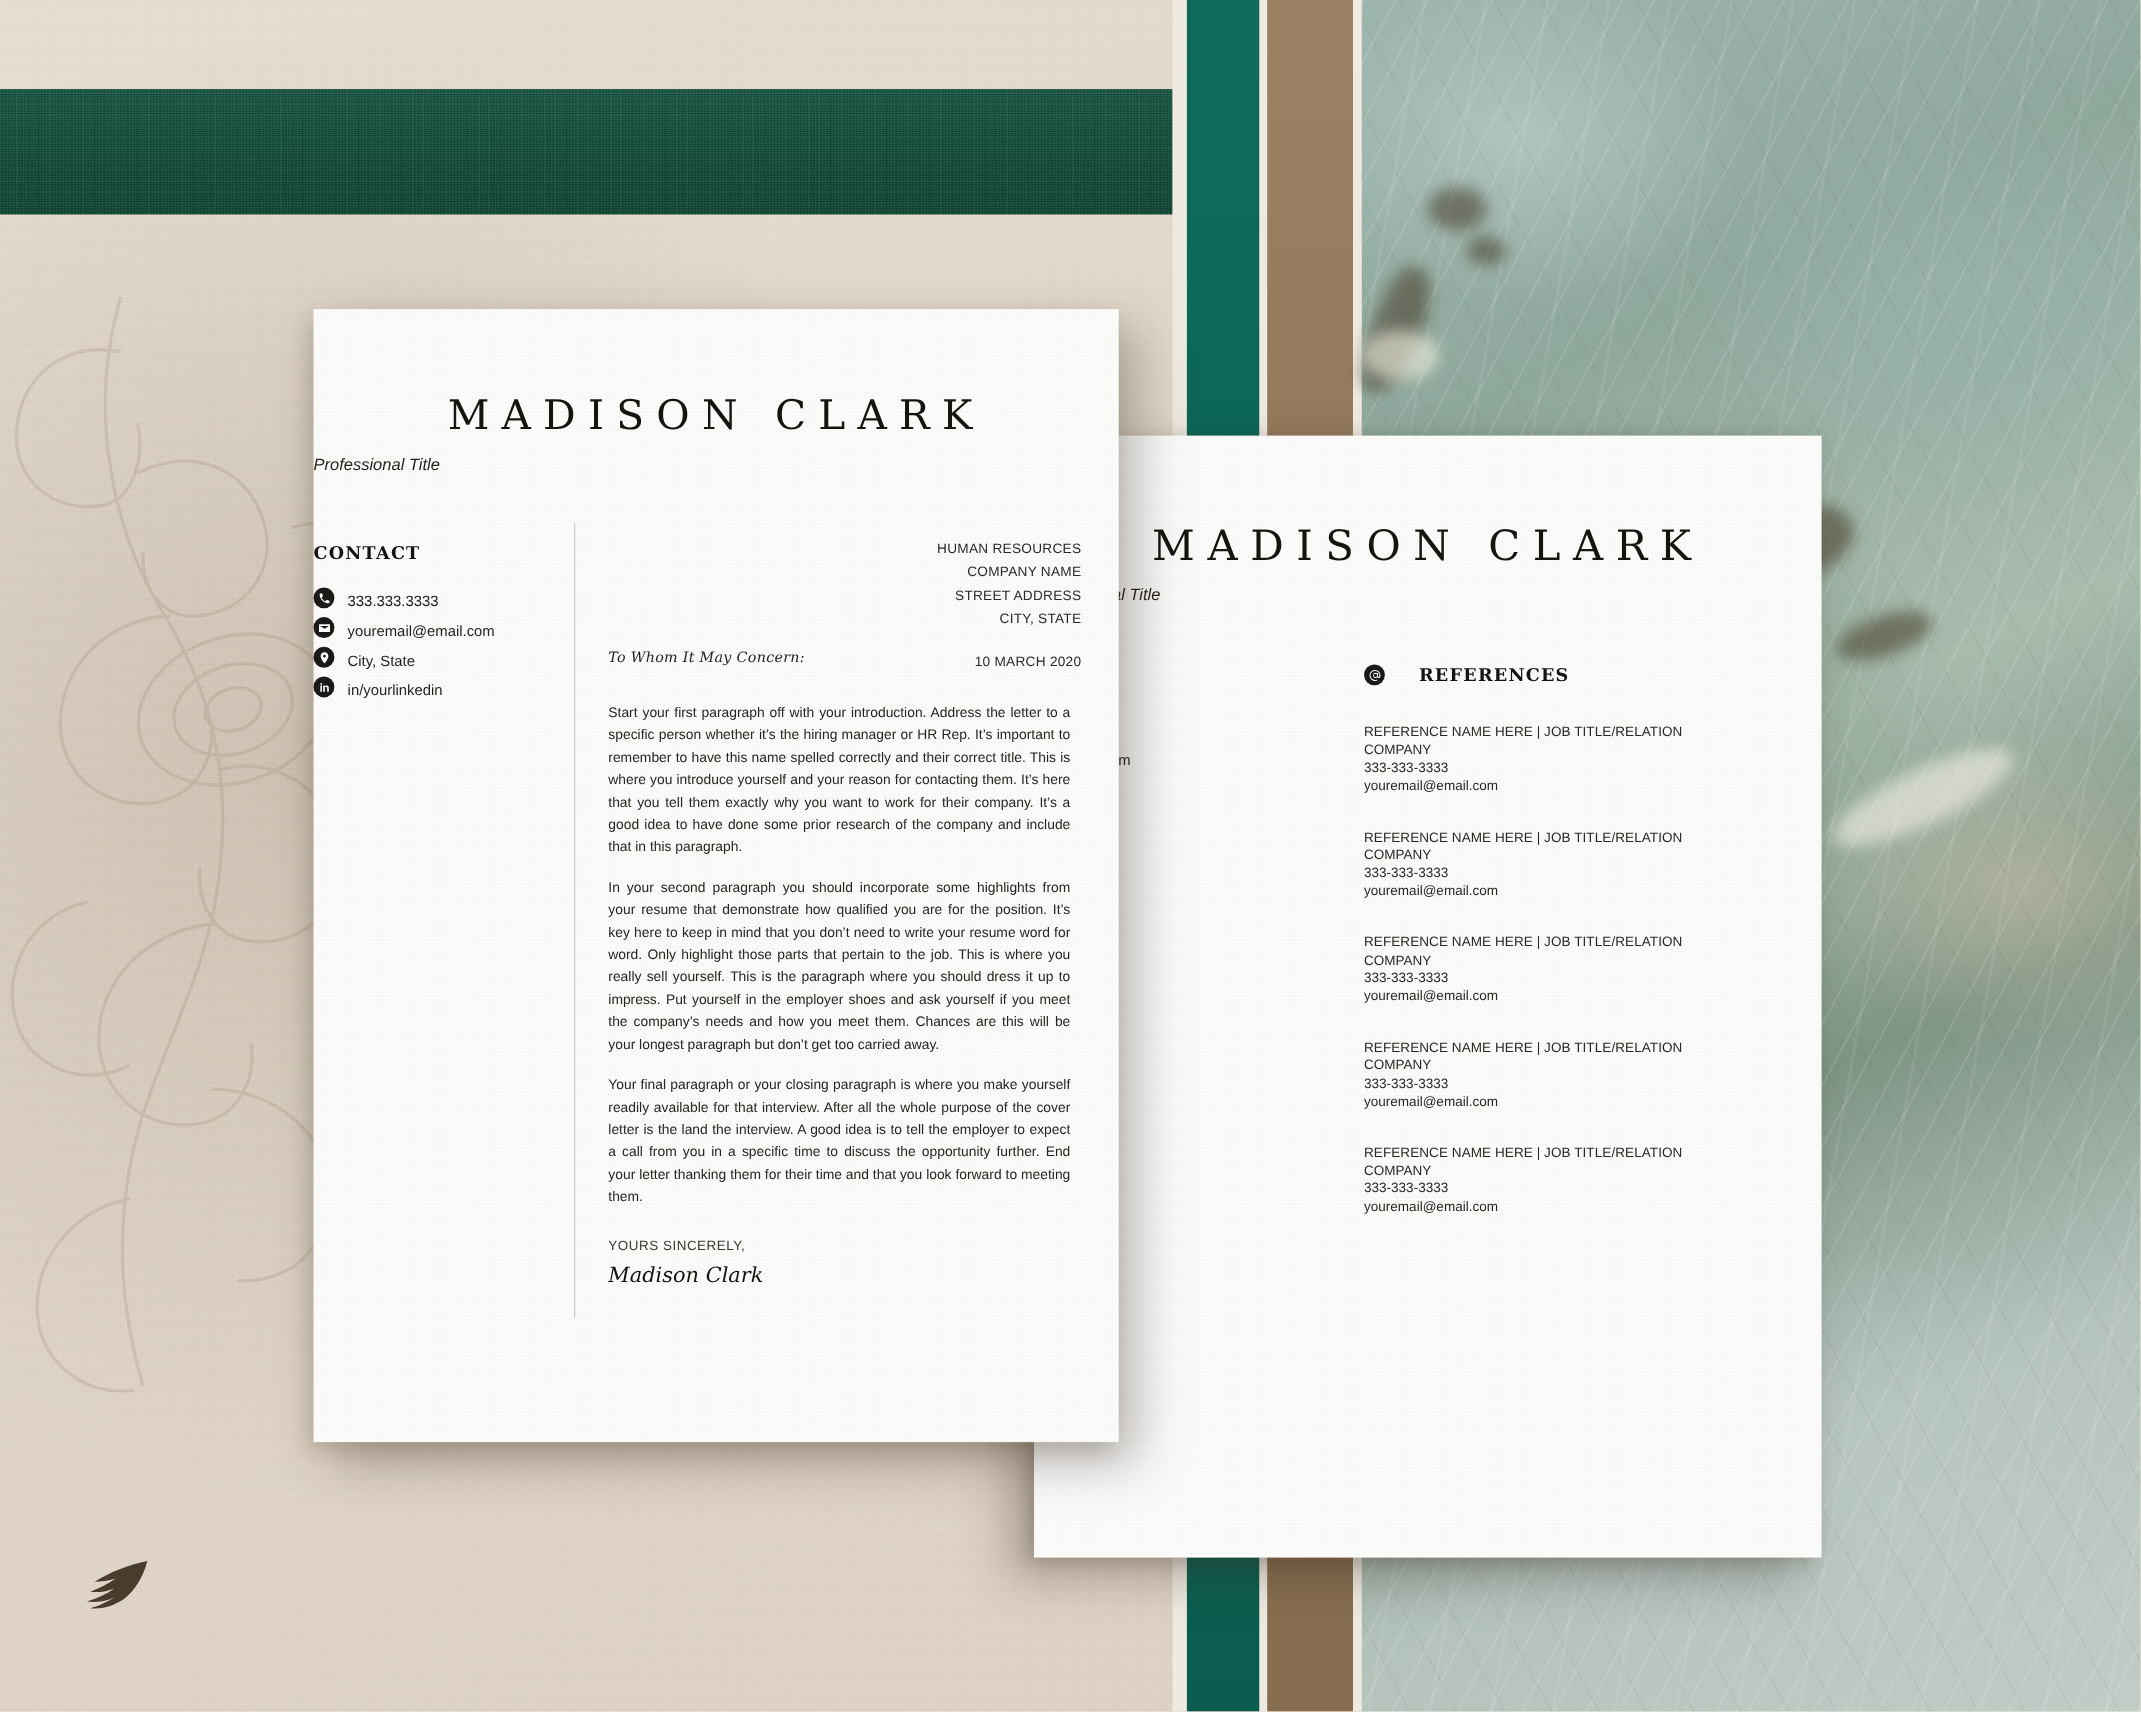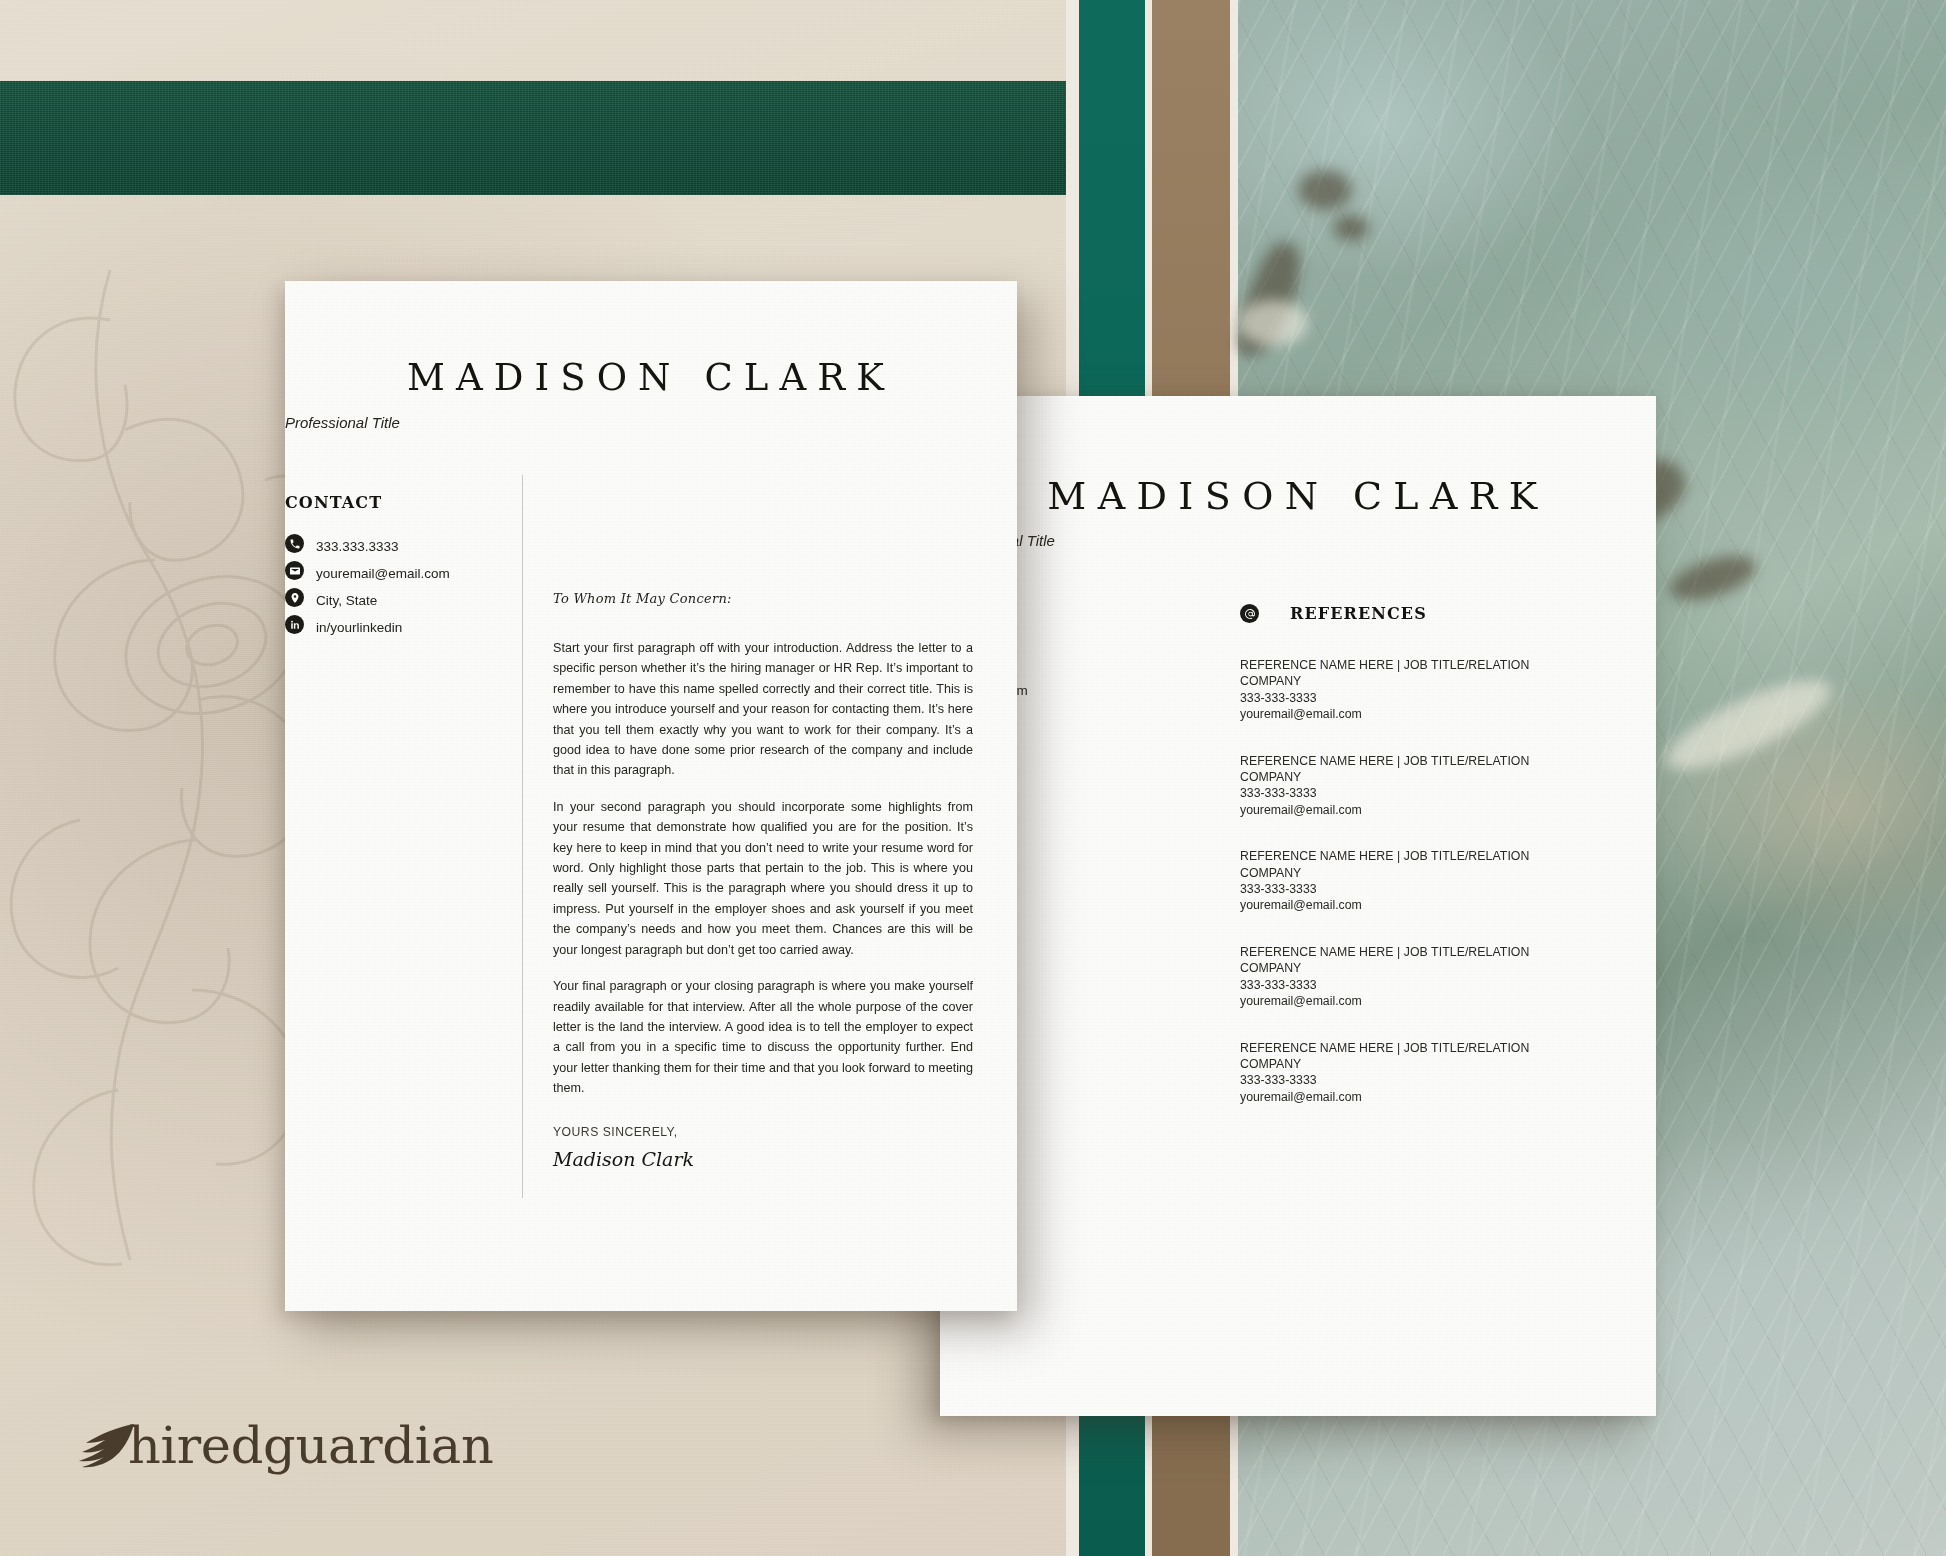--- a/index.html
+++ b/index.html
@@ -396,35 +396,41 @@
           <span class="cicon">
             <svg viewBox="0 0 24 24">
                 <path d="M4.5 8.5h3v11h-3v-11zM6 3.6a1.8 1.8 0 1 1 0 3.6 1.8 1.8 0 0 1 0-3.6zM10 8.5h2.9v1.5h.1c.4-.8 1.4-1.7 3-1.7 3.2 0 3.8 2.1 3.8 4.8v6.4h-3v-5.7c0-1.4 0-3.1-1.9-3.1s-2.2 1.5-2.2 3v5.8h-3v-11z"></path>
               </svg>
           </span>
           <span class="ctext">in/yourlinkedin</span>
         </div>
       </div>
     </div>
 
+    <div id="p1-hr">
+      <div>HUMAN RESOURCES</div>
+      <div>COMPANY NAME</div>
+      <div>STREET ADDRESS</div>
+      <div>CITY, STATE</div>
+      <div class="date">10 MARCH 2020</div>
+    </div>
 
     <div id="p1-letter">
       <div class="salutation">To Whom It May Concern:</div>
       <p class="body-p first-p">Start your first paragraph off with your introduction. Address the letter to a specific person whether it’s the hiring manager or HR Rep. It’s important to remember to have this name spelled correctly and their correct title. This is where you introduce yourself and your reason for contacting them. It’s here that you tell them exactly why you want to work for their company. It’s a good idea to have done some prior research of the company and include that in this paragraph.</p>
       <p class="body-p">In your second paragraph you should incorporate some highlights from your resume that demonstrate how qualified you are for the position. It’s key here to keep in mind that you don’t need to write your resume word for word. Only highlight those parts that pertain to the job. This is where you really sell yourself. This is the paragraph where you should dress it up to impress. Put yourself in the employer shoes and ask yourself if you meet the company’s needs and how you meet them. Chances are this will be your longest paragraph but don’t get too carried away.</p>
       <p class="body-p">Your final paragraph or your closing paragraph is where you make yourself readily available for that interview. After all the whole purpose of the cover letter is the land the interview. A good idea is to tell the employer to expect a call from you in a specific time to discuss the opportunity further. End your letter thanking them for their time and that you look forward to meeting them.</p>
       <div class="sign-label">YOURS SINCERELY,</div>
       <div class="sign-name">Madison Clark</div>
     </div>
   </div>
 
   <div id="logo">
     <span class="wing">
       <svg viewBox="0 0 66 50">
         <g fill="#4a3c2c">
           <path d="M62 3 C46 6 28 13 14 22 C20 22 27 21 33 19 C26 24 18 28 10 31 C17 32 25 31 32 28 C25 33 16 37 7 40 C15 41 24 40 32 36 C26 40 18 44 10 46 C20 47 31 44 40 38 C50 31 58 18 62 3 Z"></path>
         </g>
       </svg>
     </span>
-    <span class="brand">hiredguardian</span>
   </div>
 
 </div>
 
 </body></html>

